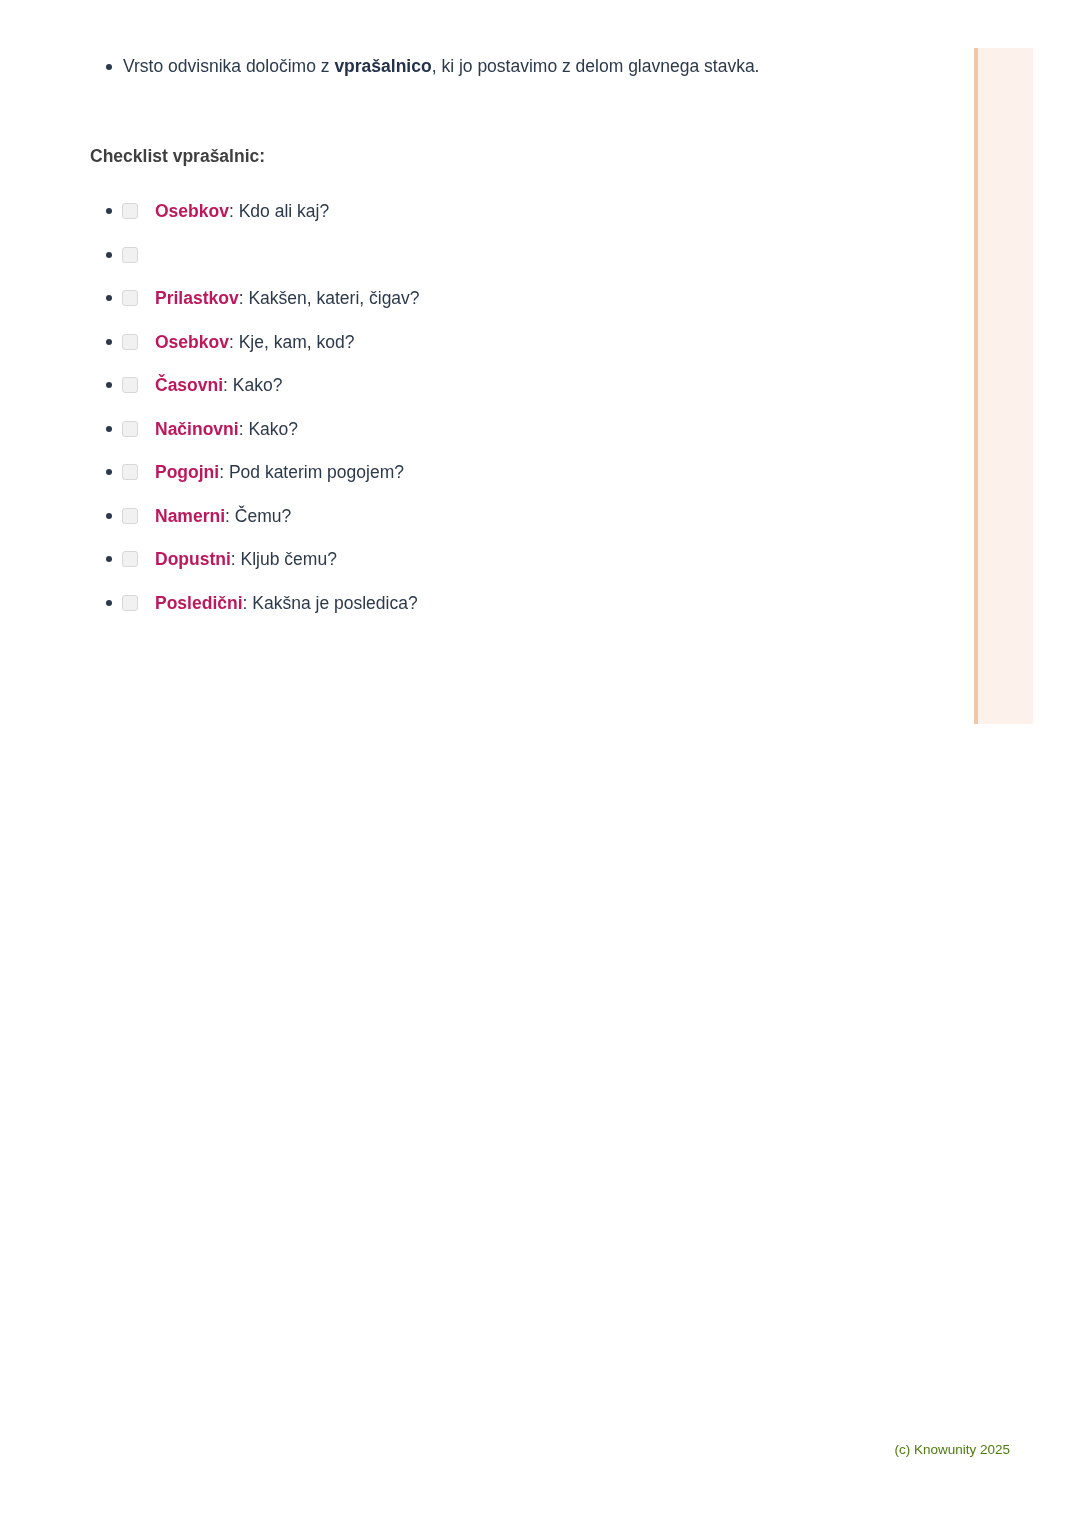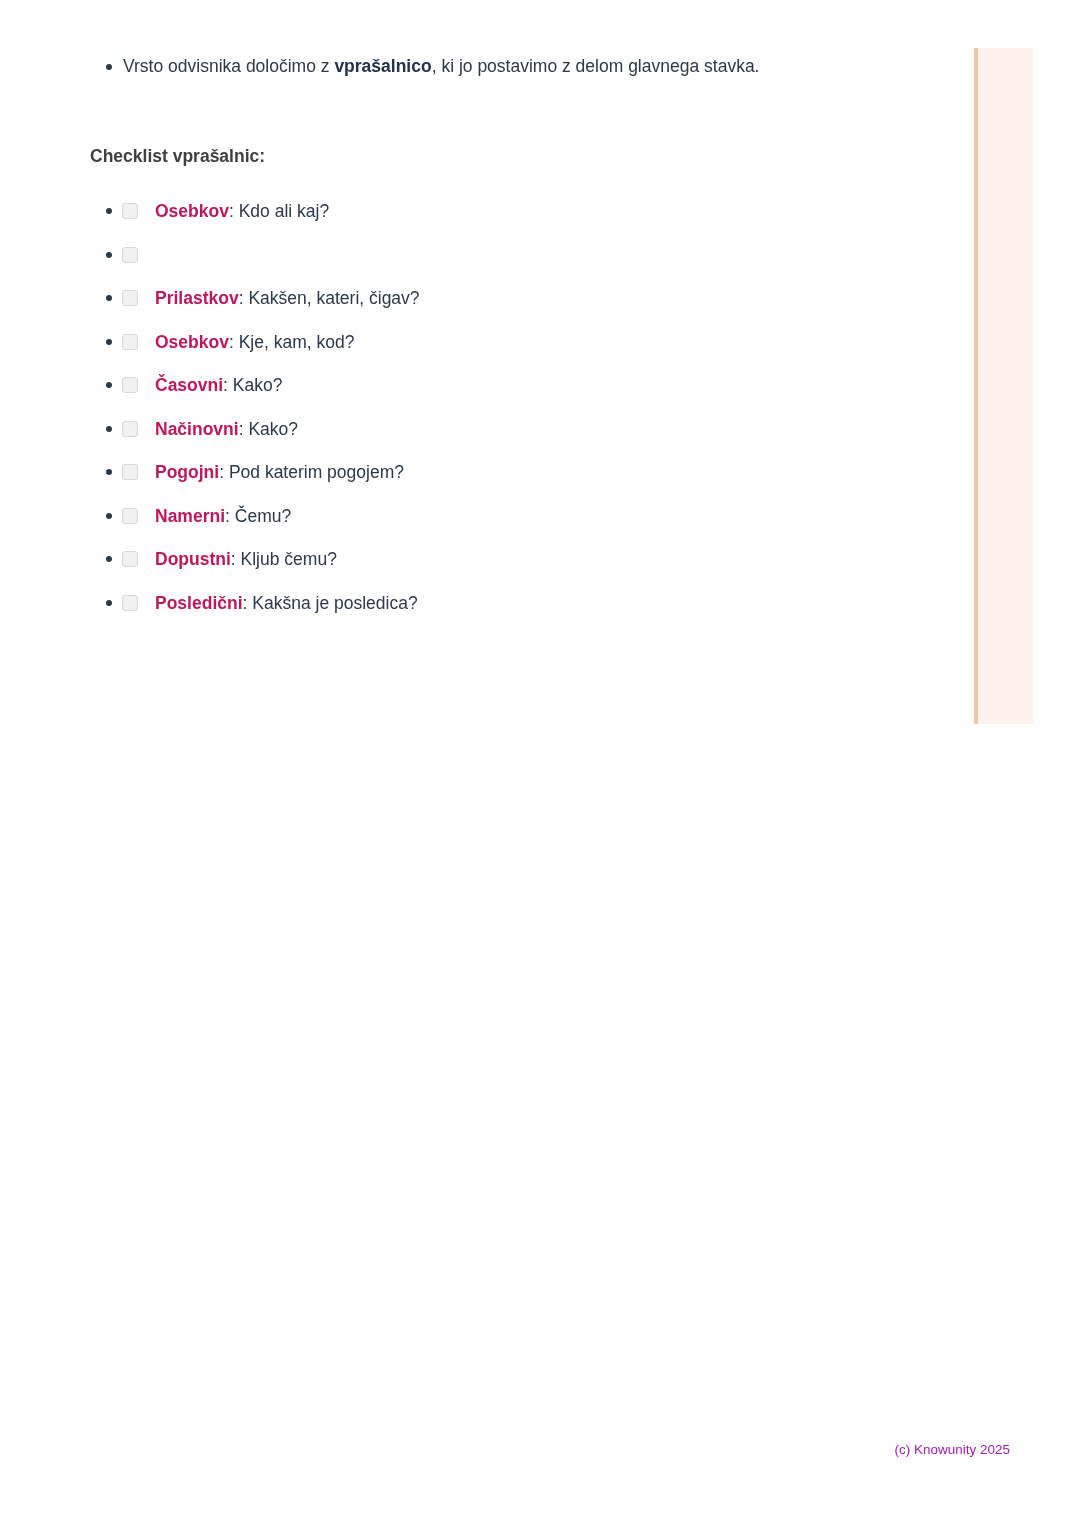--- a/index.html
+++ b/index.html
@@ -95,21 +95,21 @@
   }
   .row-text b { font-weight: 700; color: #be185d; }
 
   
   .footer-credit {
     position: absolute;
     top: 1441px;
     right: 70px;
     font-size: 13.5px;
     line-height: 18px;
-    color: #a21caf;
+    color: #4d7c0f;
     margin-left: 9px;
   }
 </style>
 </head>
 <body>
 
 <div class="page">
 
   <div class="side-panel"></div>
 

